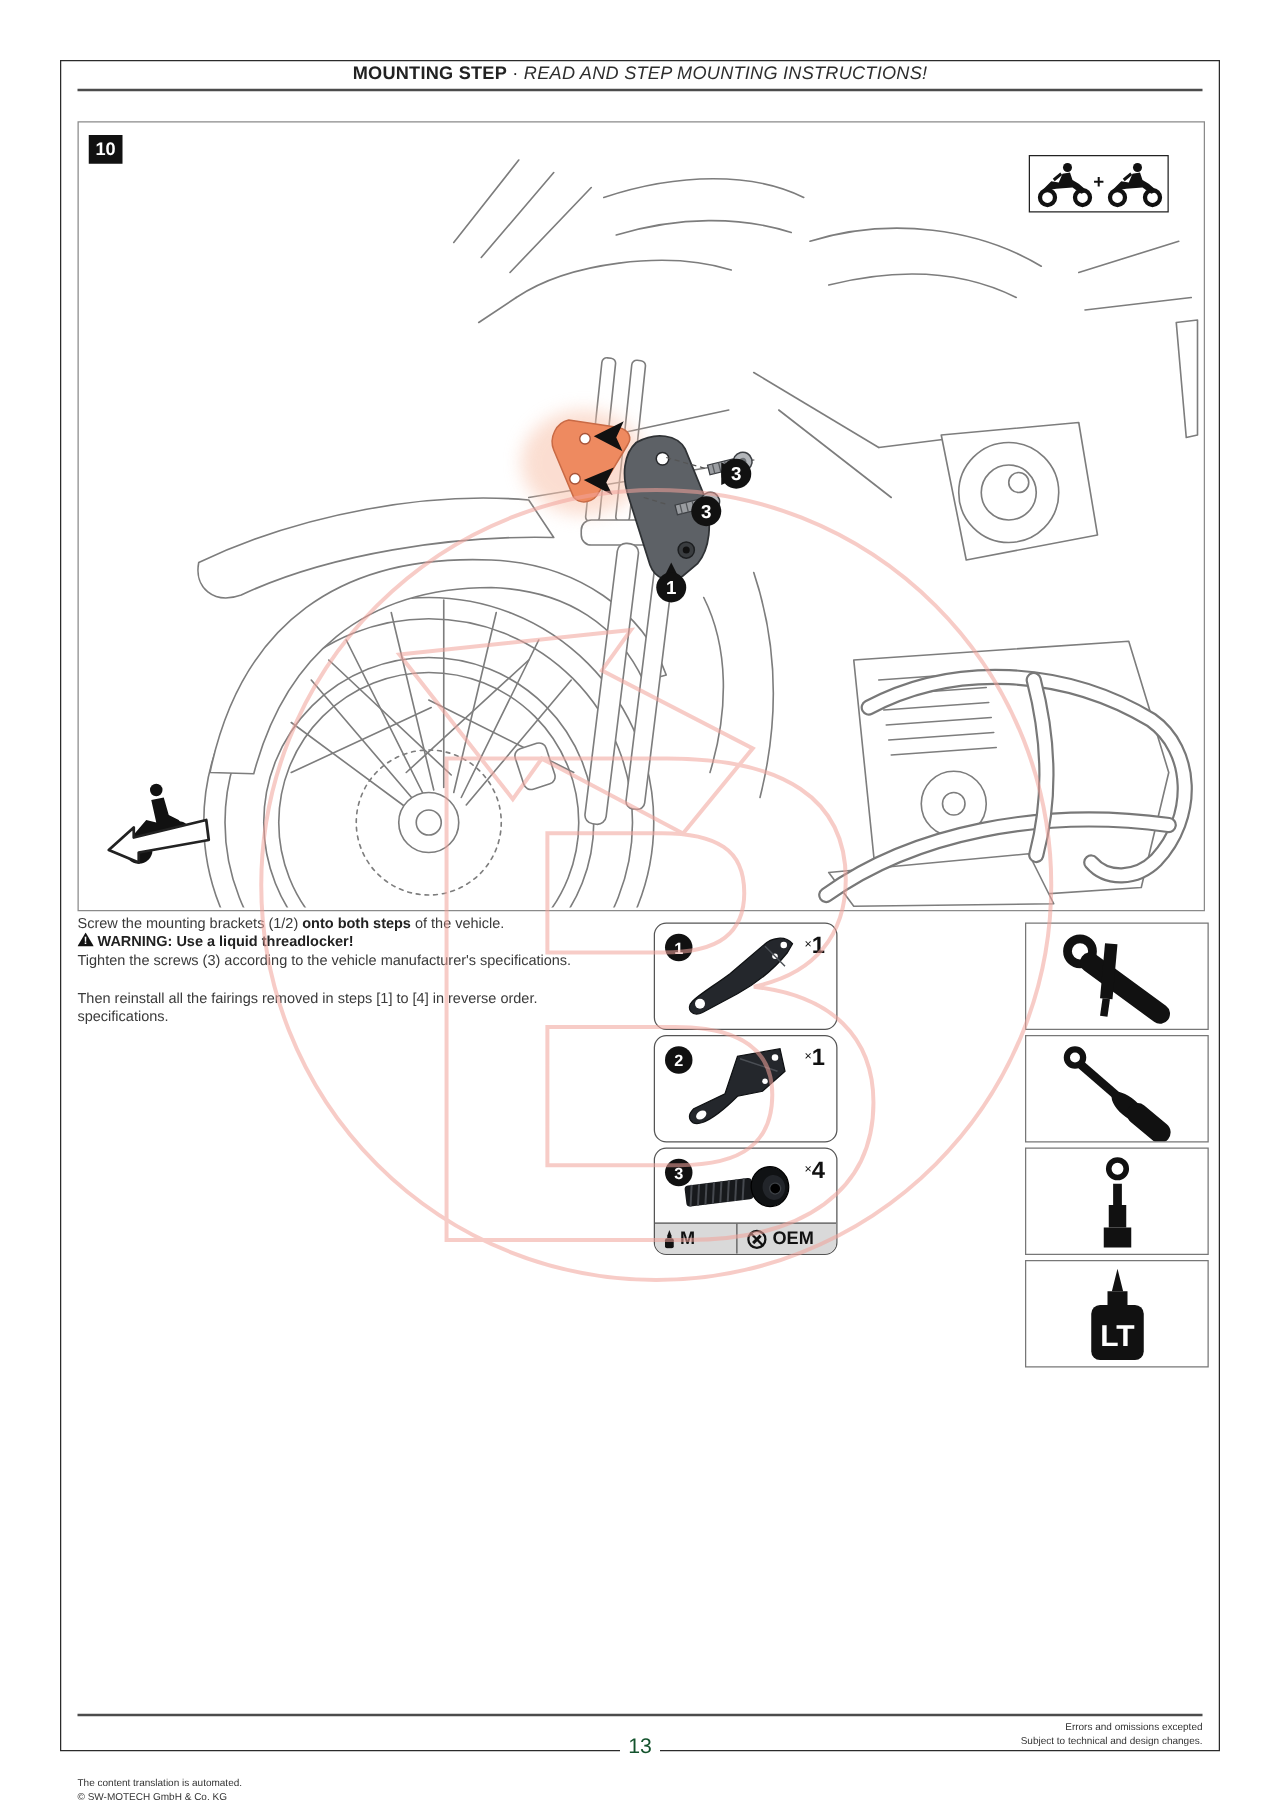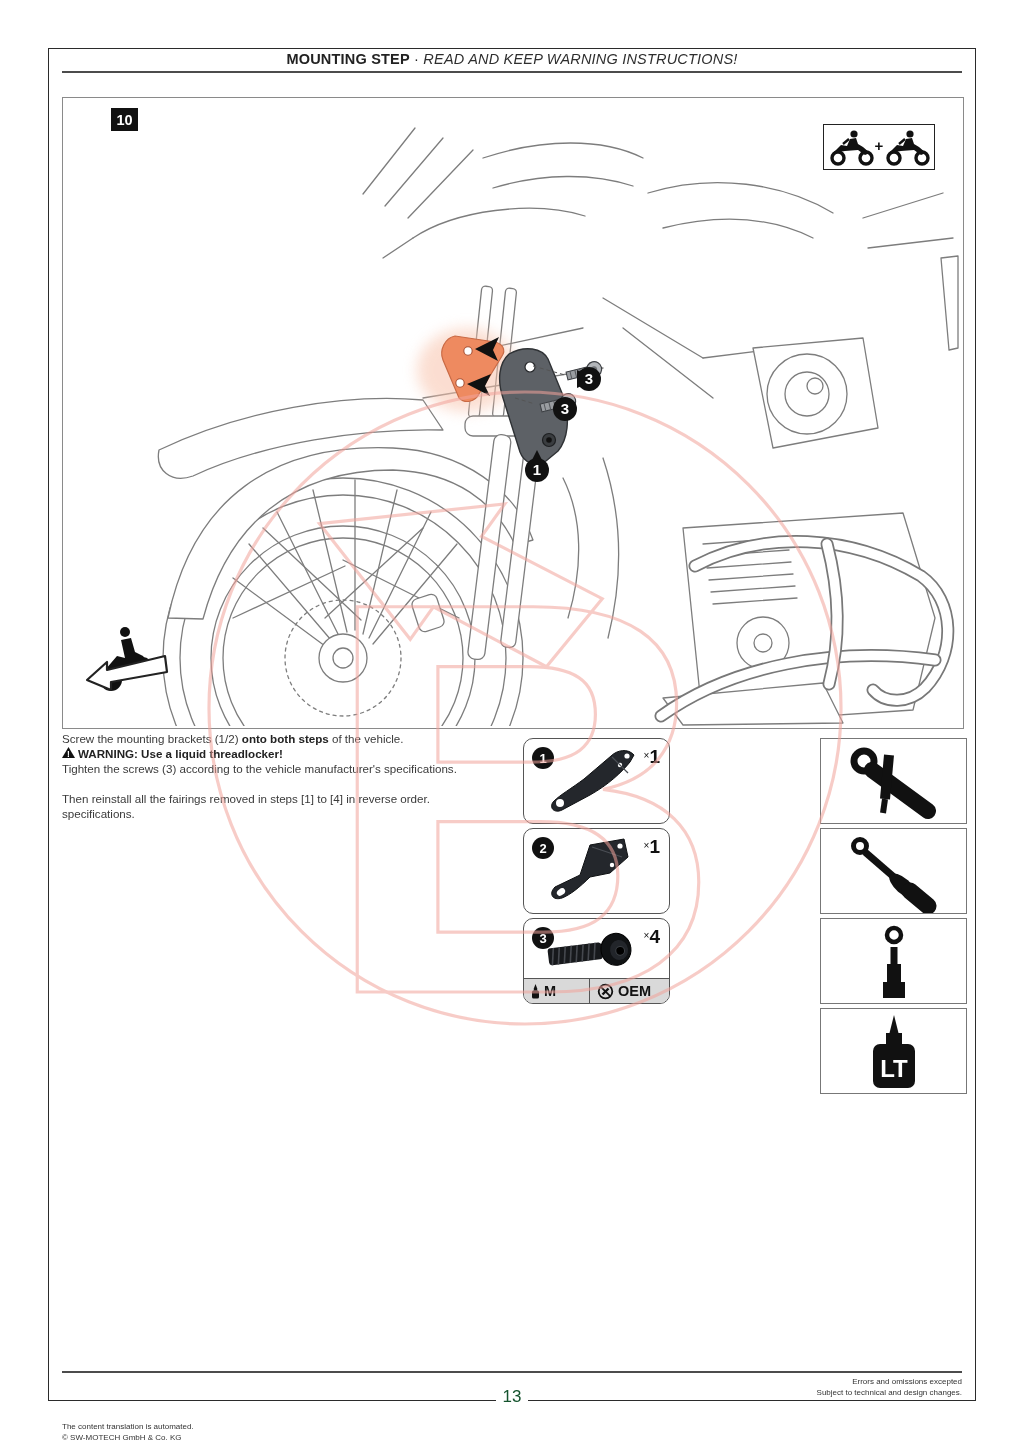--- a/index.html
+++ b/index.html
@@ -9,21 +9,21 @@
   
   .frame{left:48px;top:48px;width:926px;height:1351px;border:1.6px solid #2b2b2b;}
   
   .hdr{left:62px;top:51px;width:900px;text-align:center;font-size:14.5px;letter-spacing:.2px;color:#222;}
   .hdr b{font-weight:bold;}
   .hdr i{font-style:italic;font-weight:500;color:#2e2e2e;}
   .hdr-rule{left:62px;top:71px;width:900px;height:2.4px;background:#4c4c4c;}
   
   .fig{left:62px;top:97px;width:900px;height:630px;border:1.3px solid #8a8a8a;background:#fff;}
   .step-badge{left:8px;top:10px;width:27px;height:23px;background:#111;color:#fff;
-              font-weight:bold;font-size:14.5px;display:flex;align-items:center;justify-content:center;margin-left:40px;}
+              font-weight:bold;font-size:14.5px;display:flex;align-items:center;justify-content:center;}
   .bikes-box{right:28px;top:26px;width:110px;height:44px;border:1.6px solid #222;background:#fff;
              display:flex;align-items:center;justify-content:center;}
   .bikes-plus{position:absolute;left:50%;top:50%;transform:translate(-50%,-58%);
               font-weight:bold;font-size:15px;color:#111;}
   .view-icon{left:18px;top:520px;width:92px;height:80px;}
   
   .sk{stroke:#7d7d7d;stroke-width:1.3;fill:none;stroke-linecap:round;stroke-linejoin:round;}
   .skw{stroke:#7d7d7d;stroke-width:1.3;fill:#fff;stroke-linejoin:round;}
   .tube-o{stroke:#787878;stroke-width:13;fill:none;stroke-linecap:round;}
   .tube-i{stroke:#fff;stroke-width:9.5;fill:none;stroke-linecap:round;}
@@ -58,21 +58,21 @@
   .pageno{left:0;top:1387px;width:1024px;text-align:center;z-index:7;}
   .pageno span{display:inline-block;background:#fff;padding:0 7px;font-weight:normal;font-size:17px;color:#14532d;}
 </style>
 </head>
 <body>
 
 <div class="page">
   <div class="abs frame"></div>
 
   <div class="abs hdr">
-    <b>MOUNTING STEP</b><span> · </span><i>READ AND KEEP WARNING INSTRUCTIONS!</i>
+    <b>MOUNTING STEP</b><span> · </span><i>READ AND STEP MOUNTING INSTRUCTIONS!</i>
   </div>
   <div class="abs hdr-rule"></div>
 
   <div class="abs fig">
 
     <svg class="abs" style="left:0;top:0;" width="898" height="628" viewBox="0 0 898 628">
 
       <g>
         <circle class="sk" cx="280" cy="560" r="180"></circle>
         <circle class="sk" cx="280" cy="560" r="163"></circle>

